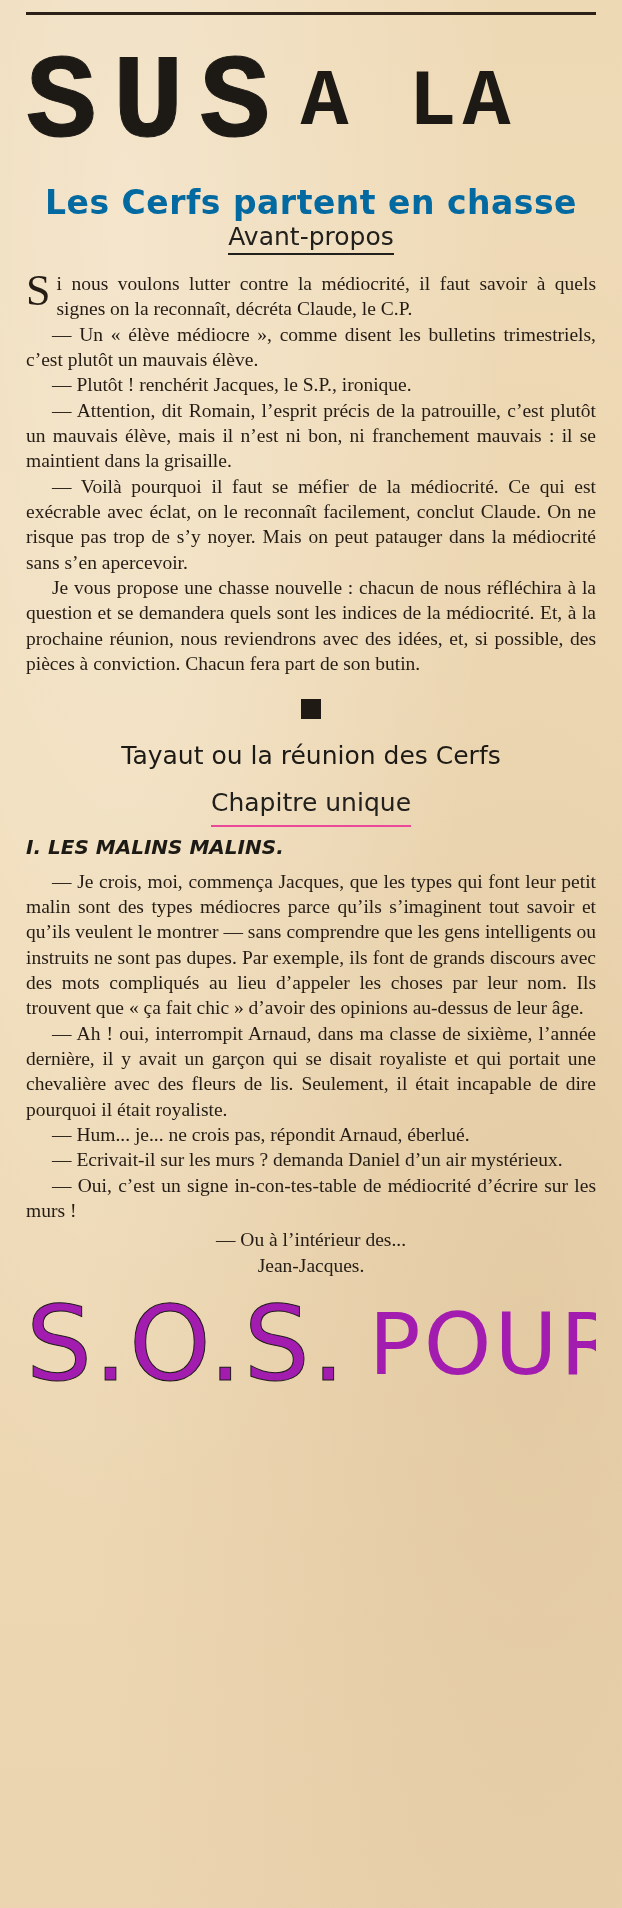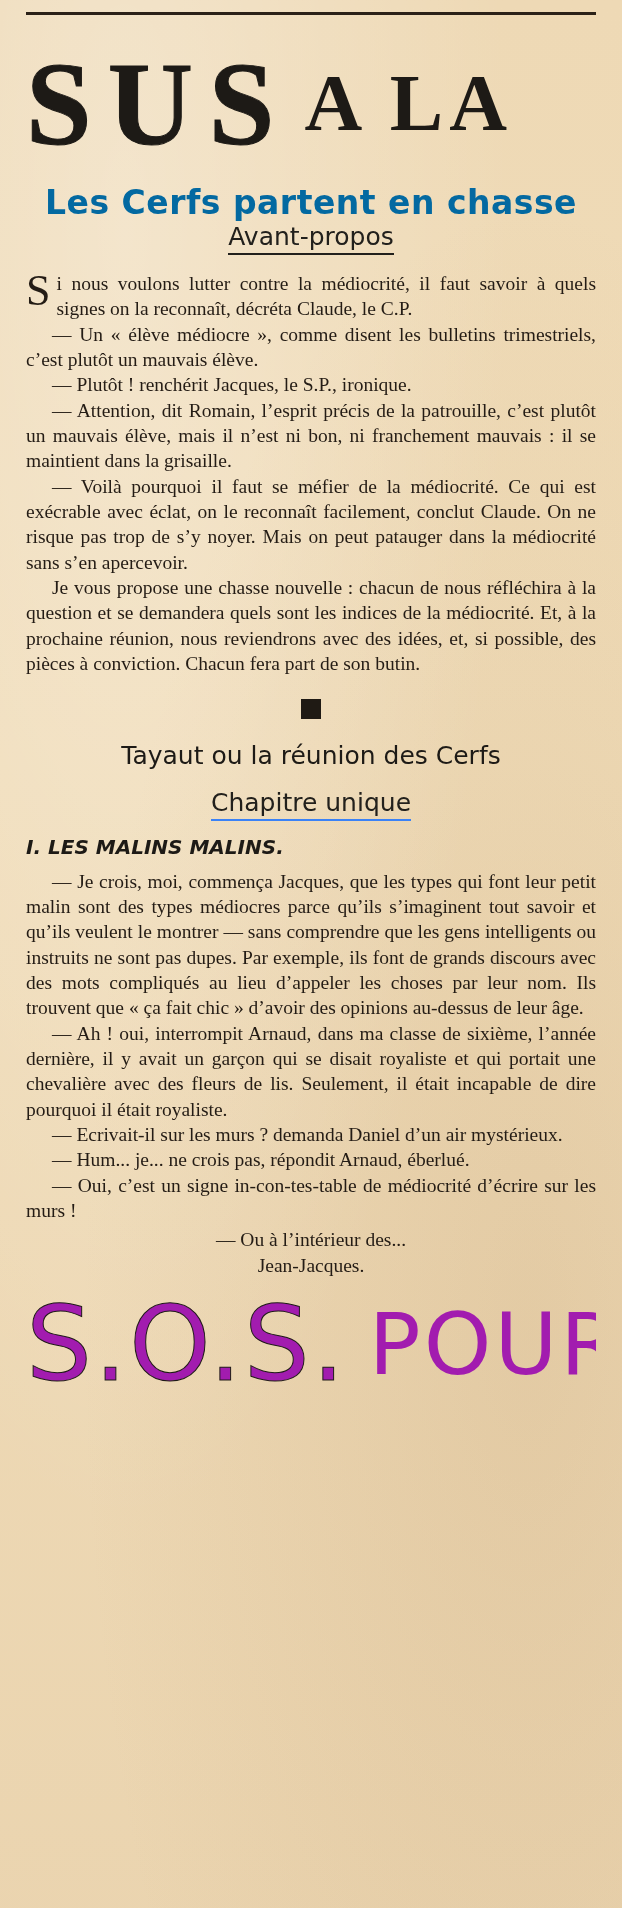--- a/index.html
+++ b/index.html
@@ -44,21 +44,21 @@
   }
 
   
   .masthead {
     margin-top: 34px;
     height: 118px;
     position: relative;
     overflow: hidden;
   }
   .mast-word {
-    font-family: Liberation Serif, serif;
+    font-family: Liberation Mono, monospace;
     font-weight: bold;
     color: #1d1a16;
     line-height: 0.95;
     display: inline-block;
     vertical-align: top;
   }
   .mast-sus {
     font-size: 118px;
     letter-spacing: 16px;
     -webkit-text-stroke: 1px #1d1a16;
@@ -134,22 +134,22 @@
     color: #1d1a16;
   }
   .chapter-sub {
     font-family: "DejaVu Sans", sans-serif;
     font-size: 25px;
     text-align: center;
     margin: 18px 0 18px 0;
     color: #22201c;
   }
   .chapter-sub span {
-    border-bottom: 2px solid #3b82f6;
-    padding-bottom: 2px;
+    border-bottom: 2px solid #ec4899;
+    padding-bottom: 8px;
   }
 
   .part-title {
     font-family: "DejaVu Sans", sans-serif;
     font-weight: bold;
     font-style: italic;
     font-size: 20px;
     margin: 6px 0 10px 0;
     color: #1d1a16;
   }
@@ -227,22 +227,22 @@
 
     <div class="chapter-sub">
       <span>Chapitre unique</span>
     </div>
 
     <div class="part-title">I. LES MALINS MALINS.</div>
 
     <div class="body-text">
       <p>— Je crois, moi, commença Jacques, que les types qui font leur petit malin sont des types médiocres parce qu’ils s’imaginent tout savoir et qu’ils veulent le montrer — sans comprendre que les gens intelligents ou instruits ne sont pas dupes. Par exemple, ils font de grands discours avec des mots compliqués au lieu d’appeler les choses par leur nom. Ils trouvent que « ça fait chic » d’avoir des opinions au-dessus de leur âge.</p>
       <p>— Ah ! oui, interrompit Arnaud, dans ma classe de sixième, l’année dernière, il y avait un garçon qui se disait royaliste et qui portait une chevalière avec des fleurs de lis. Seulement, il était incapable de dire pourquoi il était royaliste.</p>
+      <p>— Hum... je... ne crois pas, répondit Arnaud, éberlué.</p>
       <p>— Ecrivait-il sur les murs ? demanda Daniel d’un air mystérieux.</p>
-      <p>— Hum... je... ne crois pas, répondit Arnaud, éberlué.</p>
       <p>— Oui, c’est un signe in-con-tes-table de médiocrité d’écrire sur les murs !</p>
     </div>
 
     <div class="closing">
       <p>— Ou à l’intérieur des...</p>
       <p>Jean-Jacques.</p>
     </div>
 
     <div class="bottom-mast">
       <span class="bm-word bm-sos">S.O.S.</span><span class="bm-word bm-pour">POUR</span>

